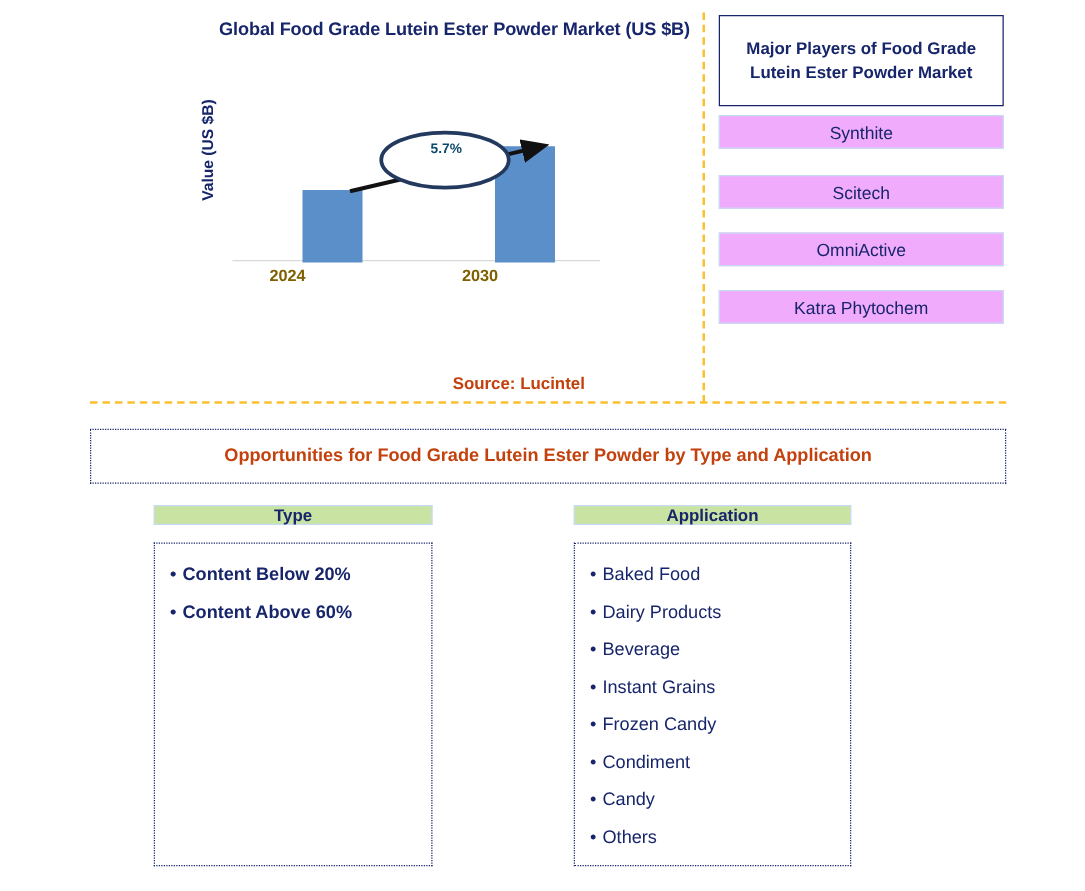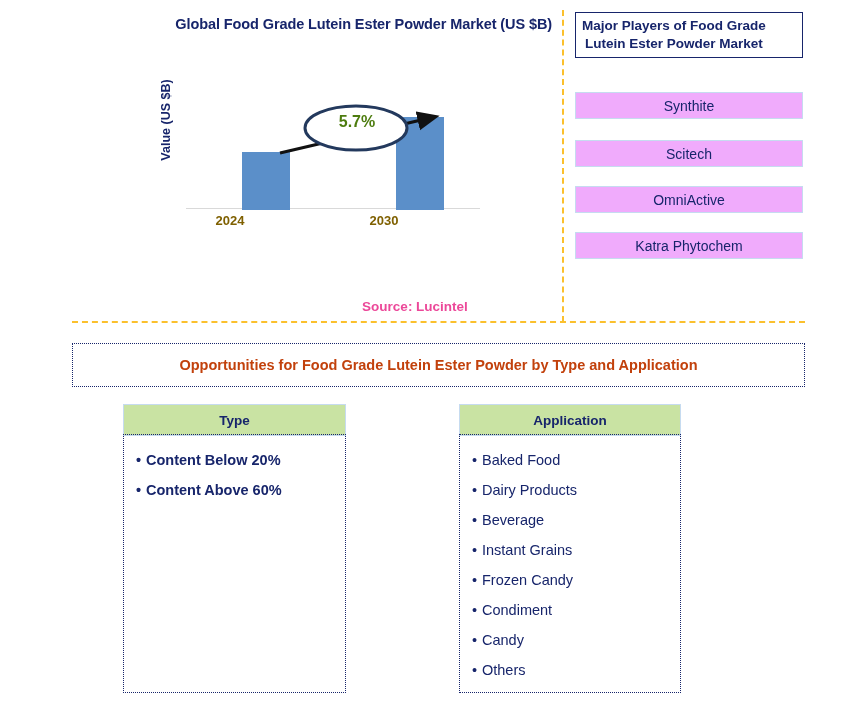--- a/index.html
+++ b/index.html
@@ -128,47 +128,48 @@
     width: 294px;
     height: 115px;
     overflow: visible;
   }
   .cagr-text {
     position: absolute;
     left: 134px;
     top: 18px;
     width: 74px;
     text-align: center;
-    font-size: 16px;
-    font-weight: bold;
-    color: #4d7c0f;
+    font-size: 11px;
+    font-weight: bold;
+    color: #0c4a6e;
   }
 
   .source-text {
     position: absolute;
     left: 270px;
     top: 299px;
     width: 290px;
     text-align: center;
     font-size: 13.5px;
     font-weight: bold;
-    color: #ec4899;
+    color: #c2410c;
   }
 
   
   .players-header {
     position: absolute;
     left: 575px;
     top: 12px;
     width: 228px;
-    height: 46px;
+    height: 73px;
     border: 1.5px solid #17256b;
     box-sizing: border-box;
     display: flex;
     align-items: center;
+    justify-content: center;
     text-align: center;
     font-size: 13.5px;
     font-weight: bold;
     color: #17256b;
     line-height: 1.35;
     padding: 0 6px;
   }
   .players-header span { display: block; }
 
   .player-row {
@@ -204,21 +205,21 @@
     align-items: center;
     justify-content: center;
     font-size: 14.5px;
     font-weight: bold;
     color: #c2410c;
   }
 
   
   .col-header {
     position: absolute;
-    height: 32px;
+    height: 16px;
     background: #C9E3A3;
     border: 1px solid #C6DBF0;
     box-sizing: border-box;
     display: flex;
     align-items: center;
     justify-content: center;
     font-size: 13.5px;
     font-weight: bold;
     color: #17256b;
   }

